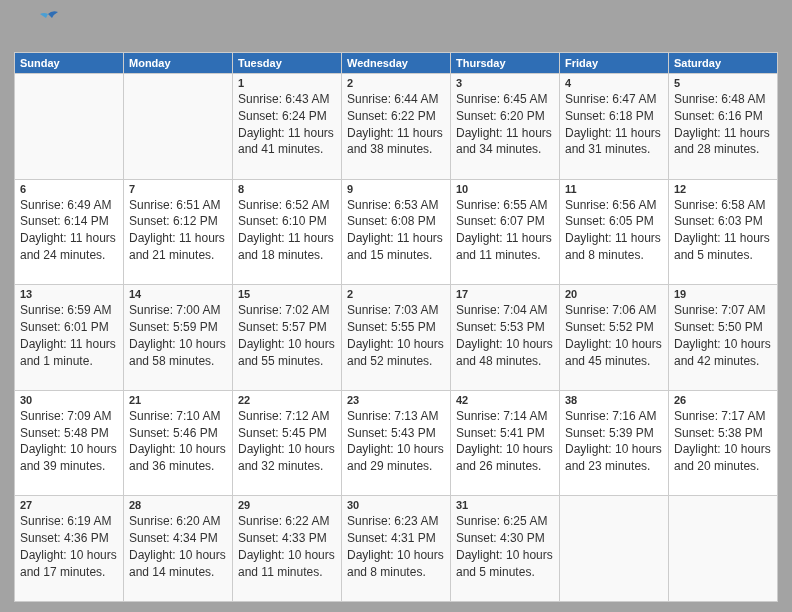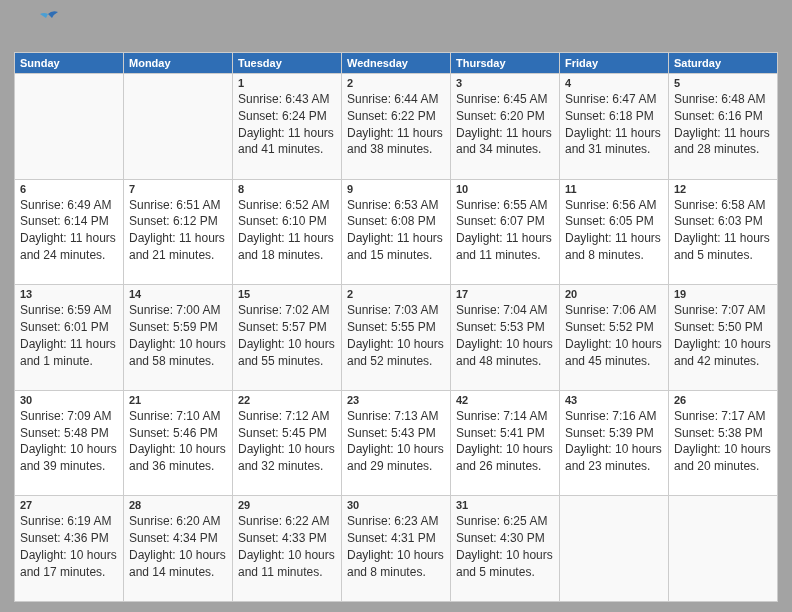--- a/index.html
+++ b/index.html
@@ -223,21 +223,21 @@
           </td>
           <td>
             <span class="day-number">23</span>
             <div class="day-info">Sunrise: 7:13 AM<br>Sunset: 5:43 PM<br>Daylight: 10 hours and 29 minutes.</div>
           </td>
           <td>
             <span class="day-number">42</span>
             <div class="day-info">Sunrise: 7:14 AM<br>Sunset: 5:41 PM<br>Daylight: 10 hours and 26 minutes.</div>
           </td>
           <td>
-            <span class="day-number">43</span>
+            <span class="day-number">38</span>
             <div class="day-info">Sunrise: 7:16 AM<br>Sunset: 5:39 PM<br>Daylight: 10 hours and 23 minutes.</div>
           </td>
           <td>
             <span class="day-number">26</span>
             <div class="day-info">Sunrise: 7:17 AM<br>Sunset: 5:38 PM<br>Daylight: 10 hours and 20 minutes.</div>
           </td>
         </tr>
         <tr>
           <td>
             <span class="day-number">27</span>

